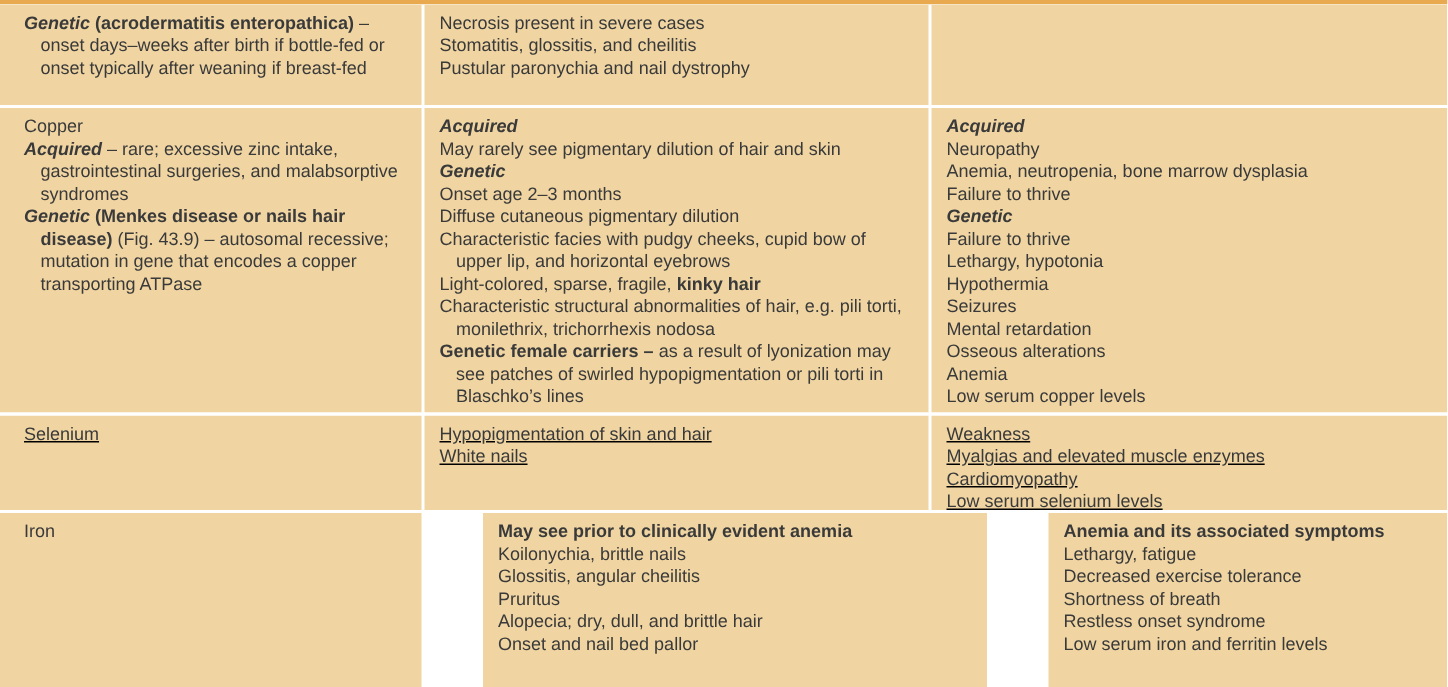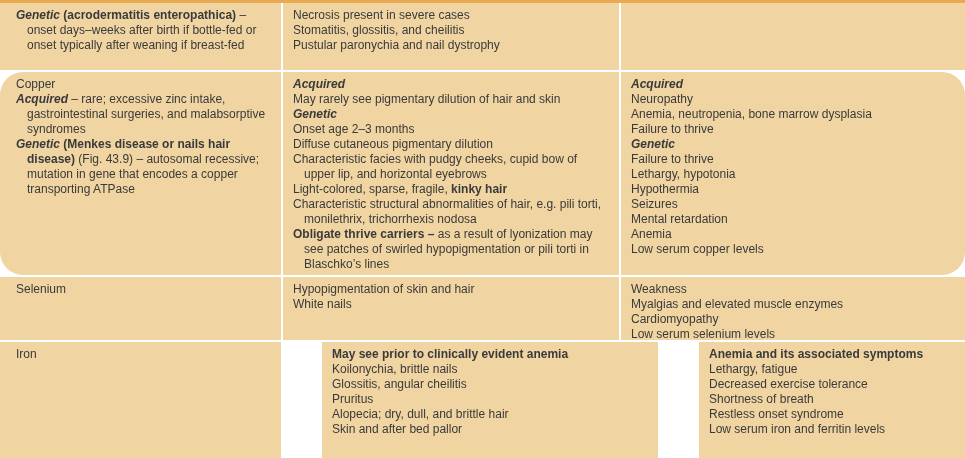--- a/index.html
+++ b/index.html
@@ -58,53 +58,54 @@
         <div class="tbl-cell c0">
           <p class="para"><span class="s-bi">Genetic</span><span class="s-b"> (acrodermatitis enteropathica)</span><span class="s-r"> – onset days–weeks after birth if bottle-fed or onset typically after weaning if breast-fed</span></p>
         </div>
         <div class="tbl-cell c1">
           <p class="para"><span class="s-r">Necrosis present in severe cases</span></p>
           <p class="para"><span class="s-r">Stomatitis, glossitis, and cheilitis</span></p>
           <p class="para"><span class="s-r">Pustular paronychia and nail dystrophy</span></p>
         </div>
         <div class="tbl-cell c2"></div>
       </div>
-      <div class="tbl-row" style="height: 203px; border-radius: 23px;">
+      <div class="tbl-row" style="height: 203px;">
         <div class="tbl-cell c0">
           <p class="para"><span class="s-r">Copper</span></p>
           <p class="para"><span class="s-bi">Acquired</span><span class="s-r"> – rare; excessive zinc intake, gastrointestinal surgeries, and malabsorptive syndromes</span></p>
           <p class="para"><span class="s-bi">Genetic</span><span class="s-b"> (Menkes disease or nails hair disease)</span><span class="s-r"> (Fig. 43.9) – autosomal recessive; mutation in gene that encodes a copper transporting ATPase</span></p>
         </div>
         <div class="tbl-cell c1">
           <p class="para"><span class="s-bi">Acquired</span></p>
           <p class="para"><span class="s-r">May rarely see pigmentary dilution of hair and skin</span></p>
           <p class="para"><span class="s-bi">Genetic</span></p>
           <p class="para"><span class="s-r">Onset age 2–3 months</span></p>
           <p class="para"><span class="s-r">Diffuse cutaneous pigmentary dilution</span></p>
           <p class="para"><span class="s-r">Characteristic facies with pudgy cheeks, cupid bow of upper lip, and horizontal eyebrows</span></p>
           <p class="para"><span class="s-r">Light-colored, sparse, fragile, </span><span class="s-b">kinky hair</span></p>
           <p class="para"><span class="s-r">Characteristic structural abnormalities of hair, e.g. pili torti, monilethrix, trichorrhexis nodosa</span></p>
-          <p class="para"><span class="s-b">Obligate thrive carriers – </span><span class="s-r">as a result of lyonization may see patches of swirled hypopigmentation or pili torti in Blaschko’s lines</span></p>
+          <p class="para"><span class="s-b">Genetic female carriers – </span><span class="s-r">as a result of lyonization may see patches of swirled hypopigmentation or pili torti in Blaschko’s lines</span></p>
         </div>
         <div class="tbl-cell c2">
           <p class="para"><span class="s-bi">Acquired</span></p>
           <p class="para"><span class="s-r">Neuropathy</span></p>
           <p class="para"><span class="s-r">Anemia, neutropenia, bone marrow dysplasia</span></p>
           <p class="para"><span class="s-r">Failure to thrive</span></p>
           <p class="para"><span class="s-bi">Genetic</span></p>
           <p class="para"><span class="s-r">Failure to thrive</span></p>
           <p class="para"><span class="s-r">Lethargy, hypotonia</span></p>
           <p class="para"><span class="s-r">Hypothermia</span></p>
           <p class="para"><span class="s-r">Seizures</span></p>
           <p class="para"><span class="s-r">Mental retardation</span></p>
+          <p class="para"><span class="s-r">Osseous alterations</span></p>
           <p class="para"><span class="s-r">Anemia</span></p>
           <p class="para"><span class="s-r">Low serum copper levels</span></p>
         </div>
       </div>
-      <div class="tbl-row" style="height: 63px;">
+      <div class="tbl-row" style="height: 63px; text-decoration: underline;">
         <div class="tbl-cell c0">
           <p class="para"><span class="s-r">Selenium</span></p>
         </div>
         <div class="tbl-cell c1">
           <p class="para"><span class="s-r">Hypopigmentation of skin and hair</span></p>
           <p class="para"><span class="s-r">White nails</span></p>
         </div>
         <div class="tbl-cell c2">
           <p class="para"><span class="s-r">Weakness</span></p>
           <p class="para"><span class="s-r">Myalgias and elevated muscle enzymes</span></p>
@@ -115,21 +116,21 @@
       <div class="tbl-row" style="height: 128px; gap: 41px;">
         <div class="tbl-cell c0">
           <p class="para"><span class="s-r">Iron</span></p>
         </div>
         <div class="tbl-cell c1">
           <p class="para"><span class="s-b">May see prior to clinically evident anemia</span></p>
           <p class="para"><span class="s-r">Koilonychia, brittle nails</span></p>
           <p class="para"><span class="s-r">Glossitis, angular cheilitis</span></p>
           <p class="para"><span class="s-r">Pruritus</span></p>
           <p class="para"><span class="s-r">Alopecia; dry, dull, and brittle hair</span></p>
-          <p class="para"><span class="s-r">Skin and after bed pallor</span></p>
+          <p class="para"><span class="s-r">Onset and nail bed pallor</span></p>
         </div>
         <div class="tbl-cell c2">
           <p class="para"><span class="s-b">Anemia and its associated symptoms</span></p>
           <p class="para"><span class="s-r">Lethargy, fatigue</span></p>
           <p class="para"><span class="s-r">Decreased exercise tolerance</span></p>
           <p class="para"><span class="s-r">Shortness of breath</span></p>
           <p class="para"><span class="s-r">Restless onset syndrome</span></p>
           <p class="para"><span class="s-r">Low serum iron and ferritin levels</span></p>
         </div>
       </div>

